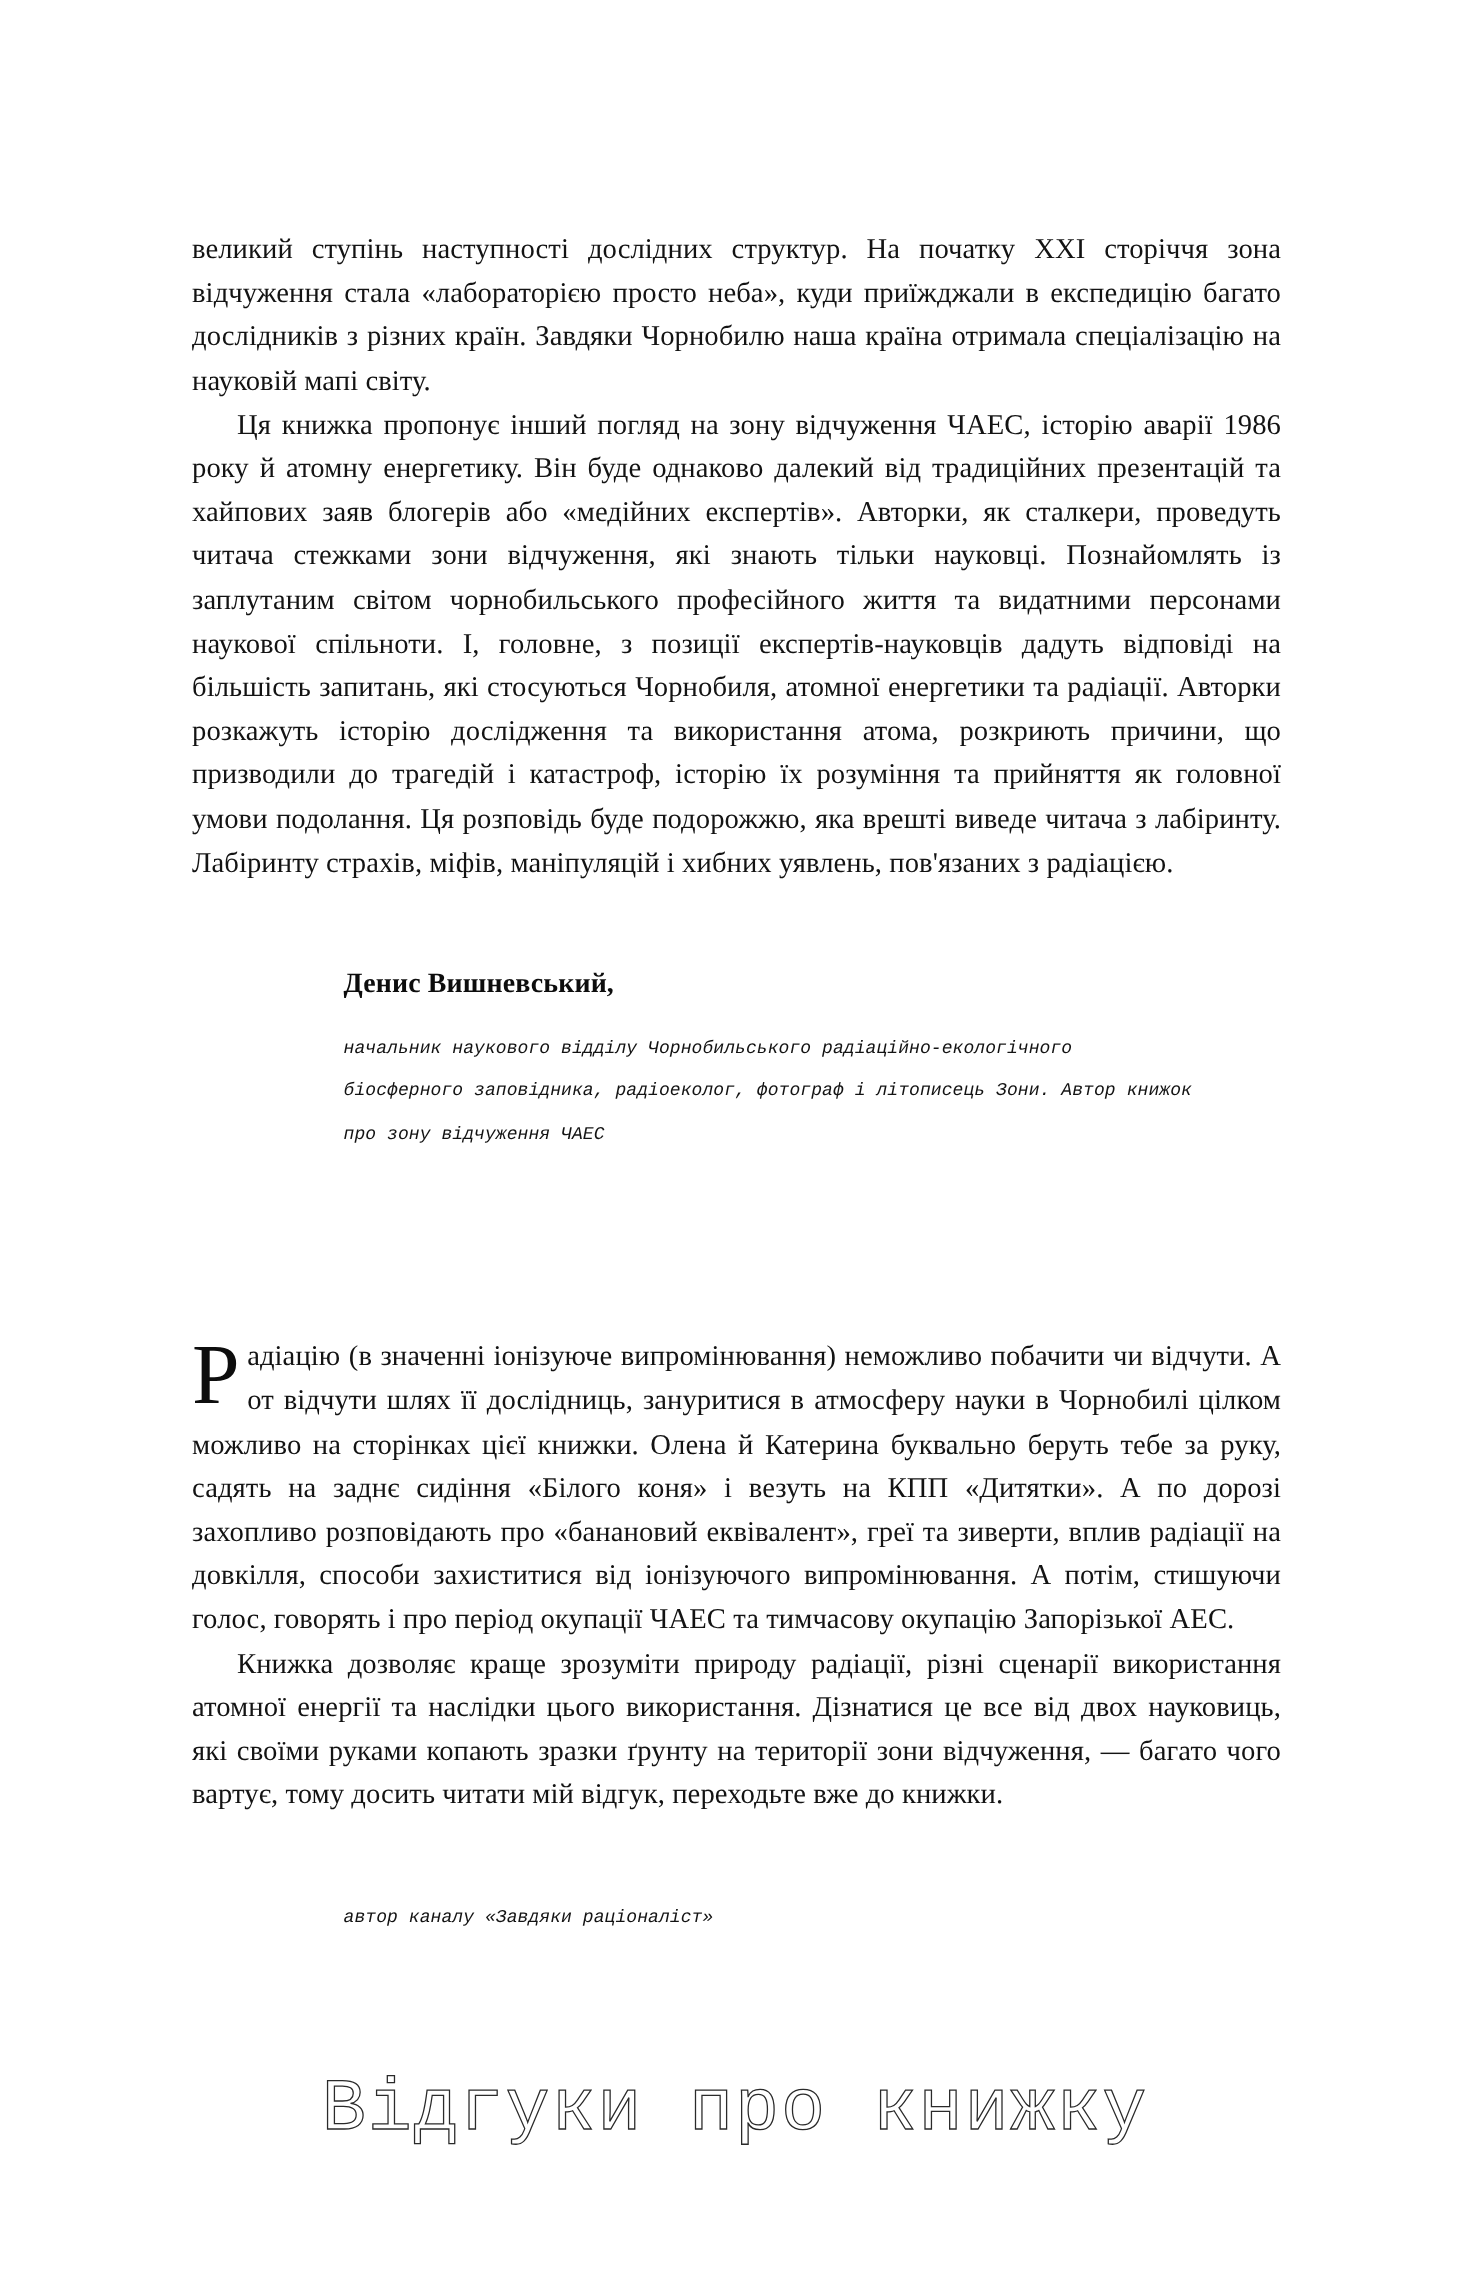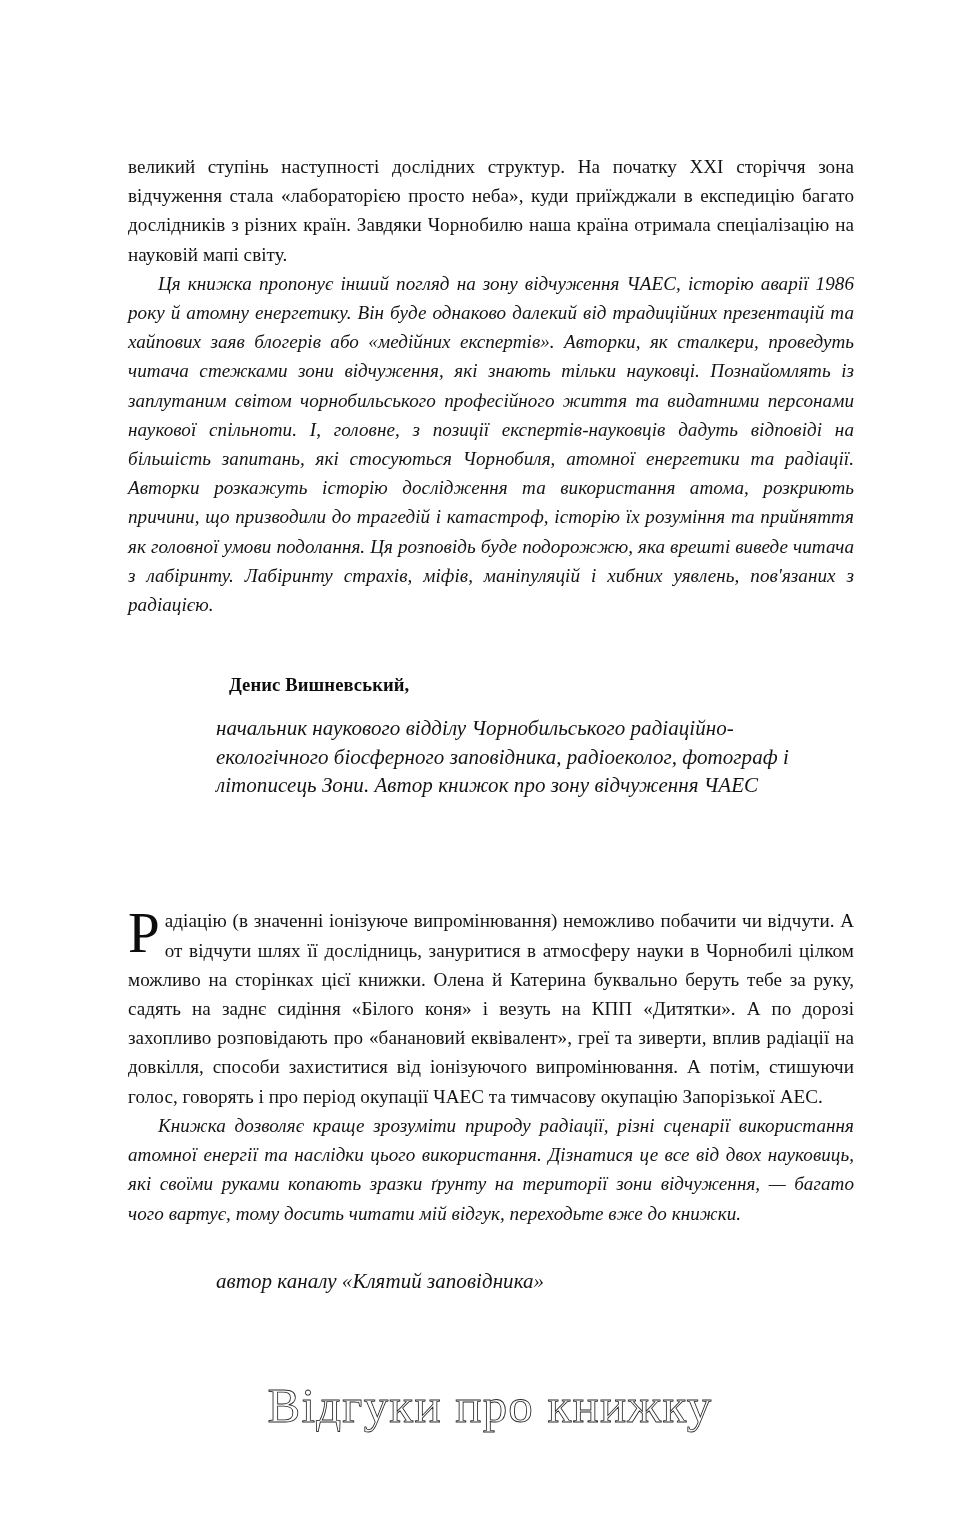--- a/index.html
+++ b/index.html
@@ -39,21 +39,20 @@
     font-size: 19.1px;
     line-height: 29.2px;
     text-align: justify;
     text-justify: inter-word;
     hyphens: manual;
     color: #131313;
     letter-spacing: 0.05px;
   }
   p.body.indent {
     text-indent: 30px;
-    font-style: italic;
   }
   p.body.cont {
     text-indent: 0;
   }
 
   
   .dropcap-para {
     margin: 0;
     font-size: 19.1px;
     line-height: 29.2px;
@@ -80,36 +79,37 @@
   }
   .sig-name {
     margin: 16px;
     font-size: 18.6px;
     line-height: 27px;
     font-weight: bold;
     color: #0d0d0d;
     letter-spacing: 0.1px;
   }
   .sig-desc {
-    margin: 3px;
-    font-size: 21px;
+    margin: 16px;
+    font-size: 12px;
     line-height: 28.4px;
     font-style: italic;
     color: #131313;
     letter-spacing: 0.05px;
+    font-family: Liberation Mono, monospace;
   }
 
   
   .section-heading {
     position: absolute;
     left: 0;
     top: 1378px;
     width: 980px;
     text-align: center;
-    font-family: Liberation Serif, serif;
+    font-family: Liberation Mono, monospace;
     font-size: 49px;
     line-height: 56px;
     font-weight: 300;
     letter-spacing: 1.2px;
     color: #ffffff;
     -webkit-text-stroke: 0.85px #2a2a2a;
     text-stroke: 0.85px #2a2a2a;
     white-space: nowrap;
   }
 
@@ -136,20 +136,20 @@
 
     <div class="spacer-section"></div>
 
     <p class="dropcap-para"><span class="dropcap">Р</span><span>адіацію (в значенні іонізуюче випромінювання) неможливо побачити чи відчути. А от відчути шлях її дослідниць, зануритися в атмосферу науки в Чорнобилі цілком можливо на сторінках цієї книжки. Олена й Катерина буквально беруть тебе за руку, садять на заднє сидіння «Білого коня» і везуть на КПП «Дитятки». А по дорозі захопливо розповідають про «банановий еквівалент», греї та зиверти, вплив радіації на довкілля, способи захиститися від іонізуючого випромінювання. А потім, стишуючи голос, говорять і про період окупації ЧАЕС та тимчасову окупацію Запорізької АЕС.</span></p>
 
     <p class="body indent">Книжка дозволяє краще зрозуміти природу радіації, різні сценарії використання атомної енергії та наслідки цього використання. Дізнатися це все від двох науковиць, які своїми руками копають зразки ґрунту на території зони відчуження, — багато чого вартує, тому досить читати мій відгук, переходьте вже до книжки.</p>
 
     <div class="spacer-lg"></div>
 
     <div class="signature">
-      <p class="sig-desc">автор каналу «Клятий заповідника»</p>
+      <p class="sig-desc">автор каналу «Завдяки раціоналіст»</p>
     </div>
 
   </div>
 
   <div class="section-heading">Відгуки про книжку</div>
 
 </div>
 
 </body></html>

